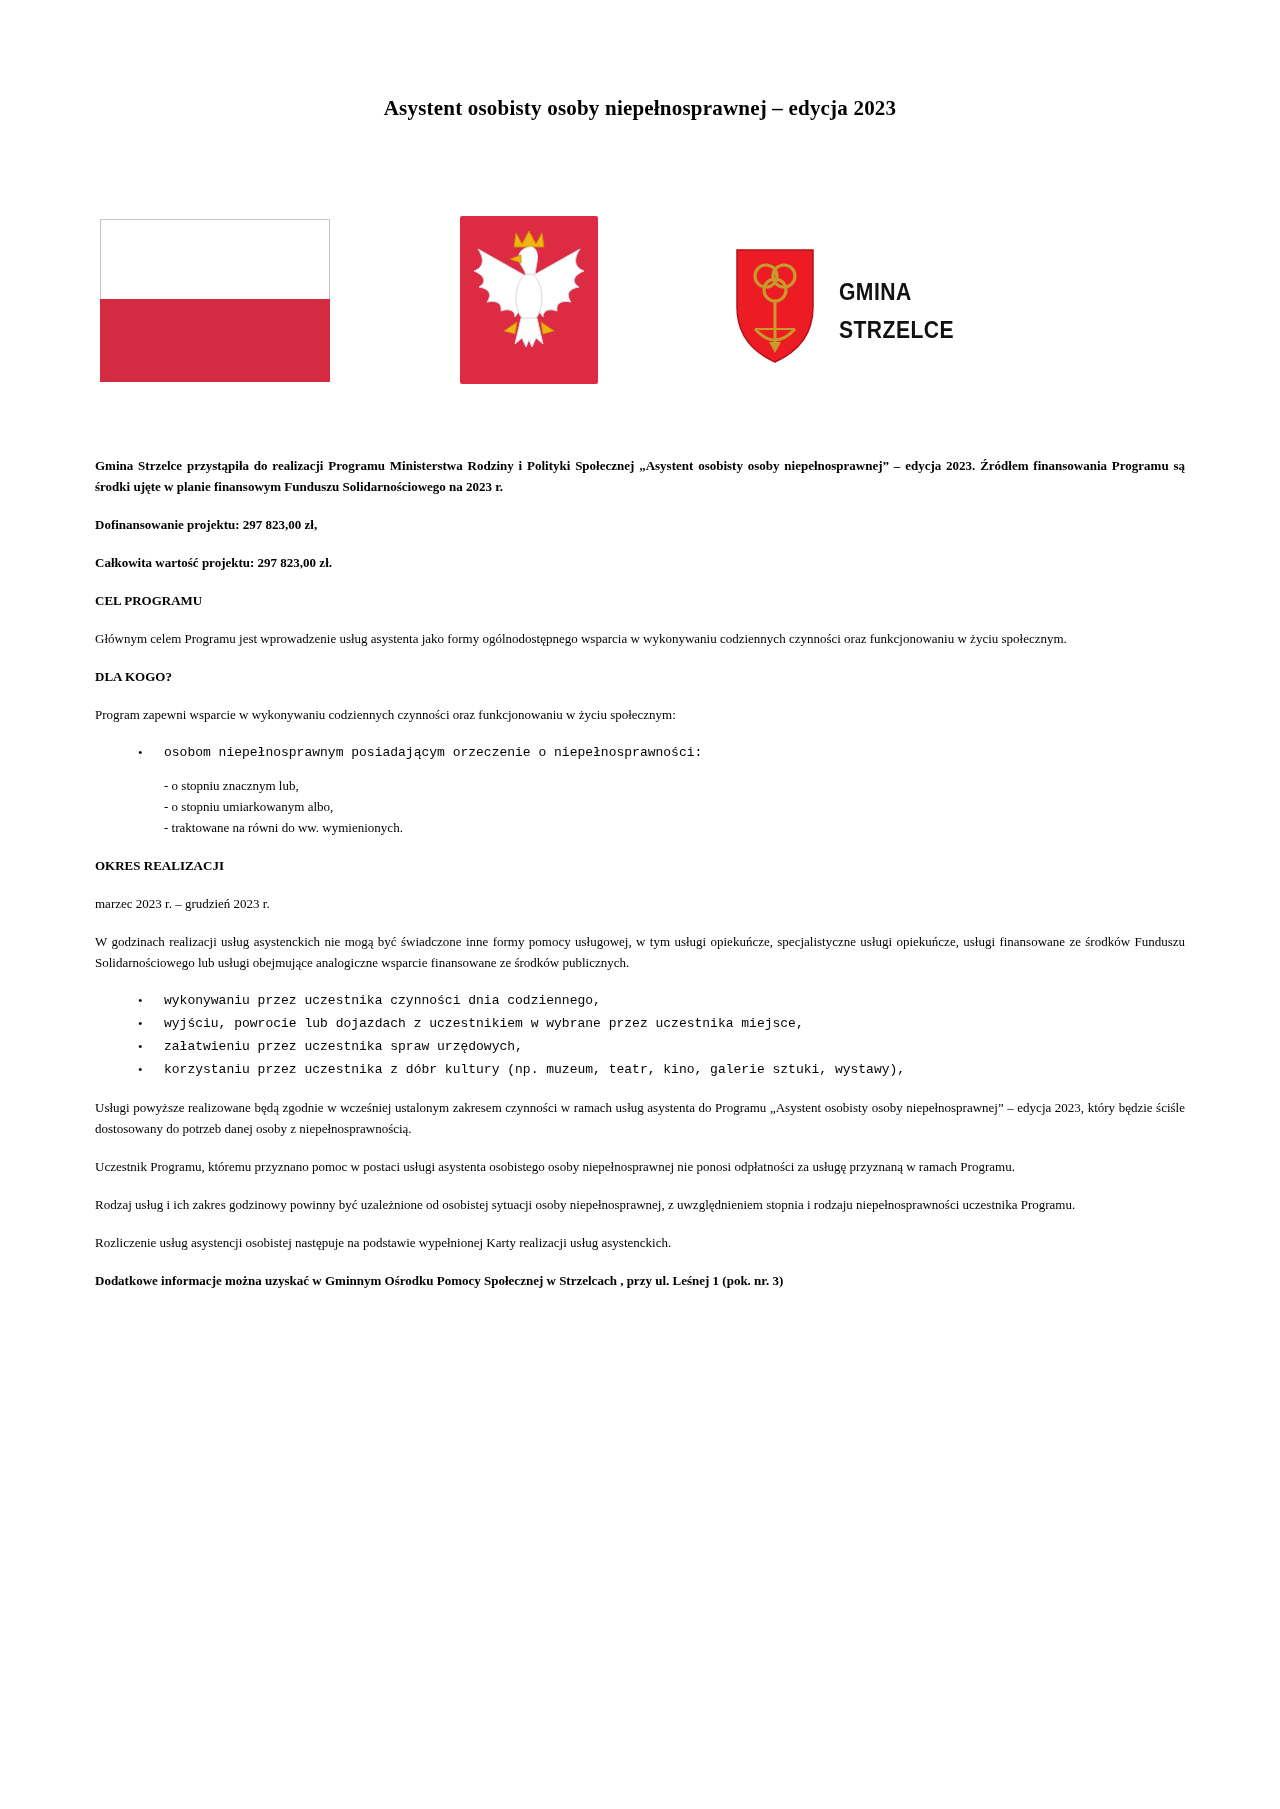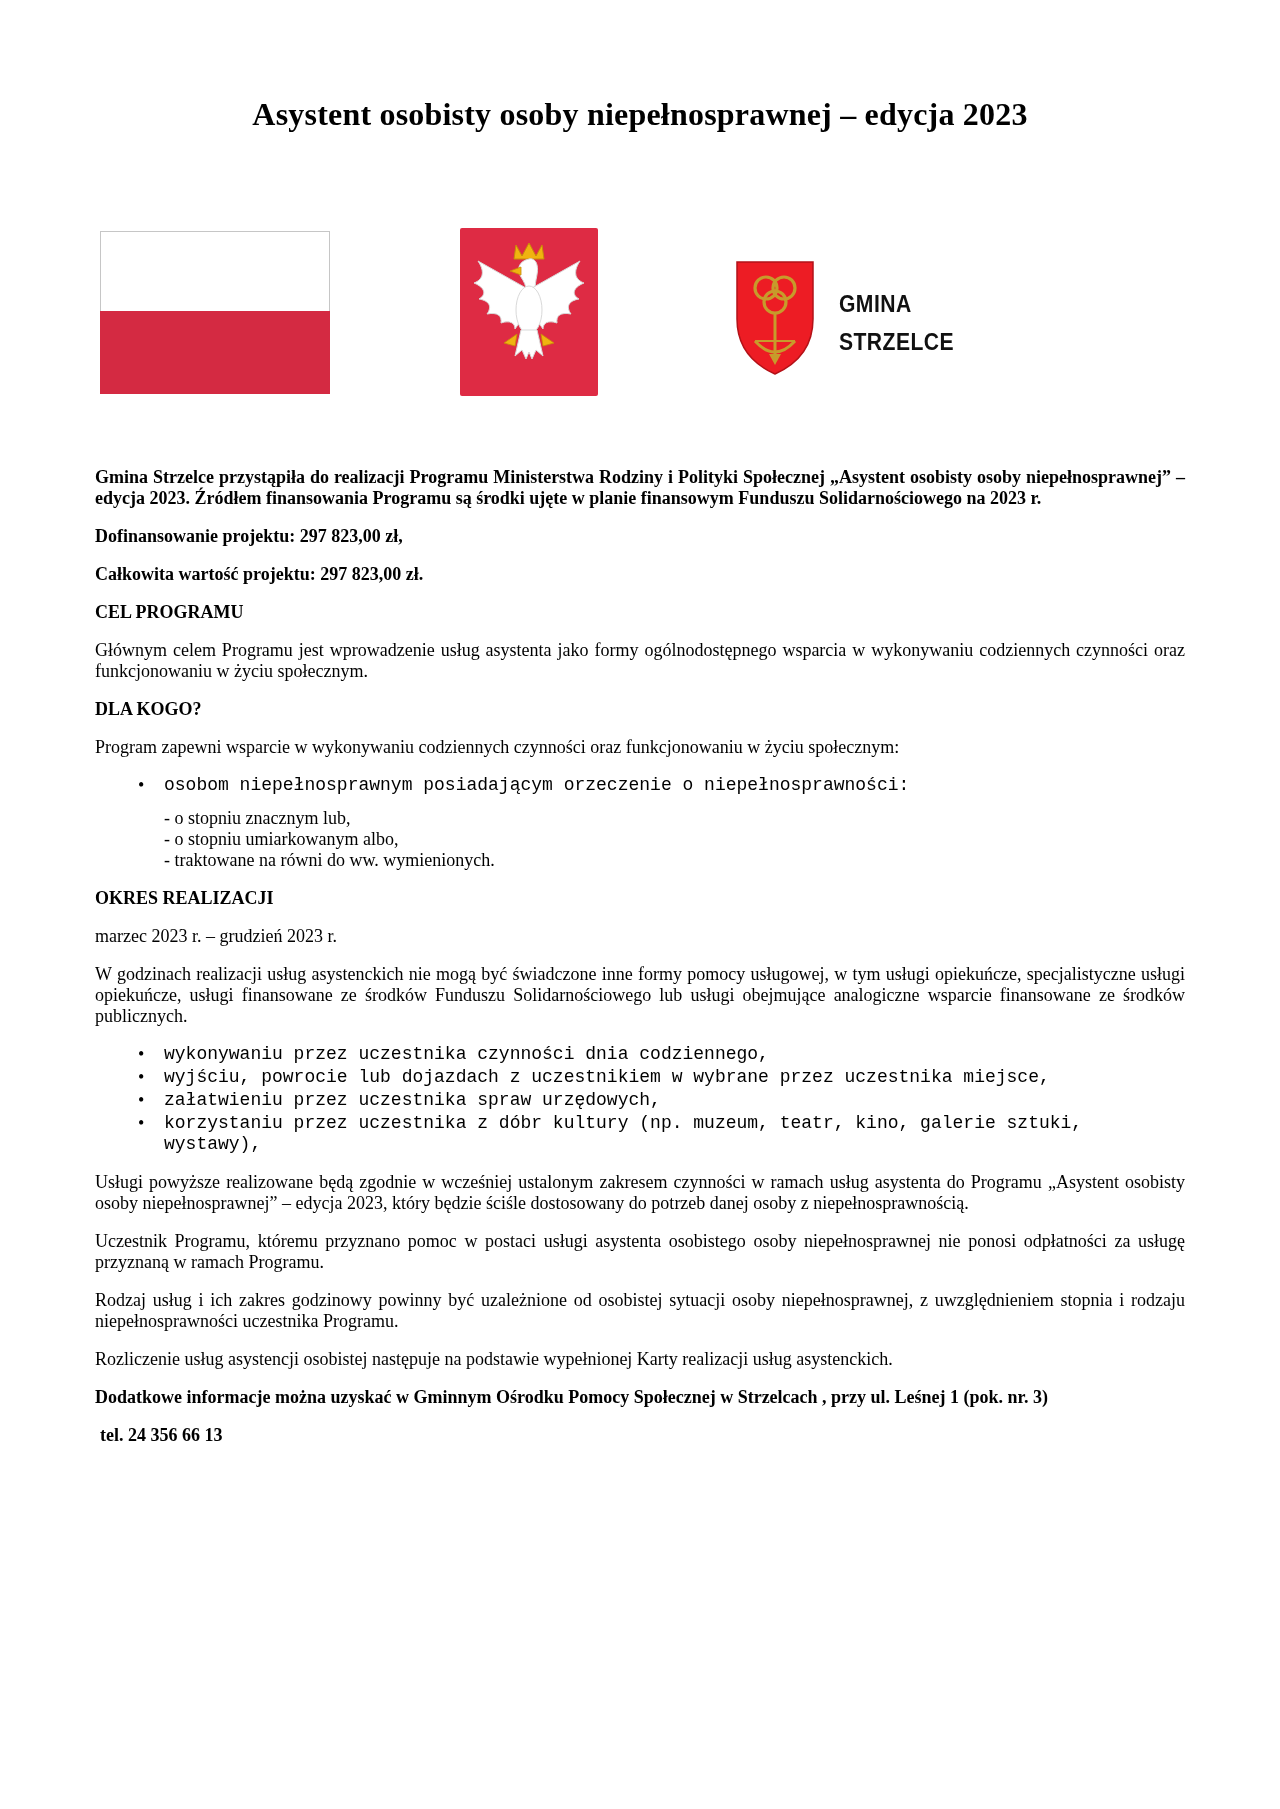--- a/index.html
+++ b/index.html
@@ -1,39 +1,39 @@
 <!DOCTYPE html>
 <html lang="pl"><head>
 <meta charset="utf-8">
 <style>
   html,body{margin:0;padding:0;background:#ffffff;}
   .page{
     width:1280px;height:1809px;position:relative;background:#ffffff;
     font-family:"Liberation Serif", serif;color:#000;overflow:hidden;
   }
   .title{
-    padding-top:96px;text-align:center;font-size:32px;font-weight:bold;
+    padding-top:96px;text-align:center;font-size:21px;font-weight:bold;
     letter-spacing:0.2px;
   }
   
   .logos{margin-top:94px;height:170px;display:flex;align-items:center;}
   .flag{width:230px;height:162px;margin-left:100px;}
   .flag-white{height:79px;background:#ffffff;border:1px solid #c6c6c6;border-bottom:none;}
   .flag-red{height:83px;background:#d42a42;}
   .eagle{width:138px;height:168px;margin-left:130px;}
   .gmina{margin-left:135px;display:flex;align-items:flex-start;padding-top:12px;}
   .gmina-shield{width:84px;height:118px;display:block;}
   .gmina-label{
     margin-left:22px;padding-top:26px;
     font-family:"Liberation Sans", sans-serif;font-weight:bold;font-size:24px;
     line-height:38px;color:#111;transform:scaleX(0.88);transform-origin:left top;
     letter-spacing:0.5px;
   }
   
-  .content{margin:70px 95px 0 95px;font-size:18px;line-height:21px;}
+  .content{margin:70px 95px 0 95px;font-size:13px;line-height:21px;}
   .content p{margin:0 0 17px 0;text-align:justify;}
   .b{font-weight:bold;}
   .heading{font-weight:bold;margin:16px 0 17px 0;}
   .gap-top{margin-top:33px;}
   .gap-top-sm{margin-top:16px;}
   .bullet{display:flex;margin:0 0 2px 0;}
   .bullet .dot{width:10px;margin-left:43px;flex:0 0 auto;}
   .bullet .bullet-text{margin-left:16px;font-family:Liberation Mono, monospace;}
   .bullet.spaced{margin-bottom:12px;}
   .sublist{margin:0 0 17px 0;}
@@ -160,16 +160,15 @@
     <p>Usługi powyższe realizowane będą zgodnie w wcześniej ustalonym zakresem czynności w ramach usług asystenta do Programu „Asystent osobisty osoby niepełnosprawnej” – edycja 2023, który będzie ściśle dostosowany do potrzeb danej osoby z niepełnosprawnością.</p>
 
     <p>Uczestnik Programu, któremu przyznano pomoc w postaci usługi asystenta osobistego osoby niepełnosprawnej nie ponosi odpłatności za usługę przyznaną w ramach Programu.</p>
 
     <p>Rodzaj usług i ich zakres godzinowy powinny być uzależnione od osobistej sytuacji osoby niepełnosprawnej, z uwzględnieniem stopnia i rodzaju niepełnosprawności uczestnika Programu.</p>
 
     <p>Rozliczenie usług asystencji osobistej następuje na podstawie wypełnionej Karty realizacji usług asystenckich.</p>
 
     <p class="b gap-top-sm">Dodatkowe informacje można uzyskać w Gminnym Ośrodku Pomocy Społecznej w Strzelcach , przy ul. Leśnej 1 (pok. nr. 3)</p>
 
-    <p class="b phone">tel. 24 356 66 13</p>
 
   </div>
 </div>
 
 </body></html>

